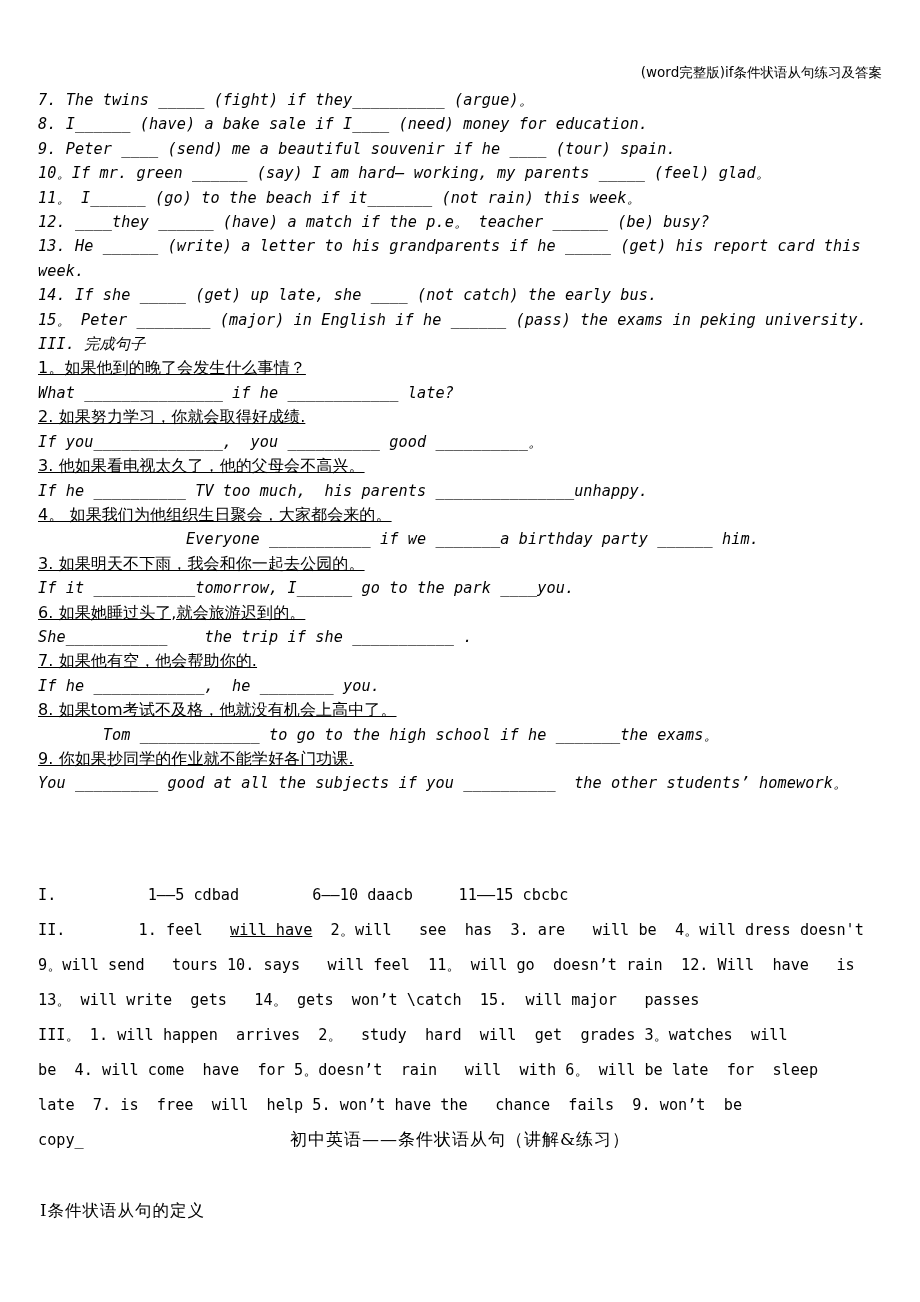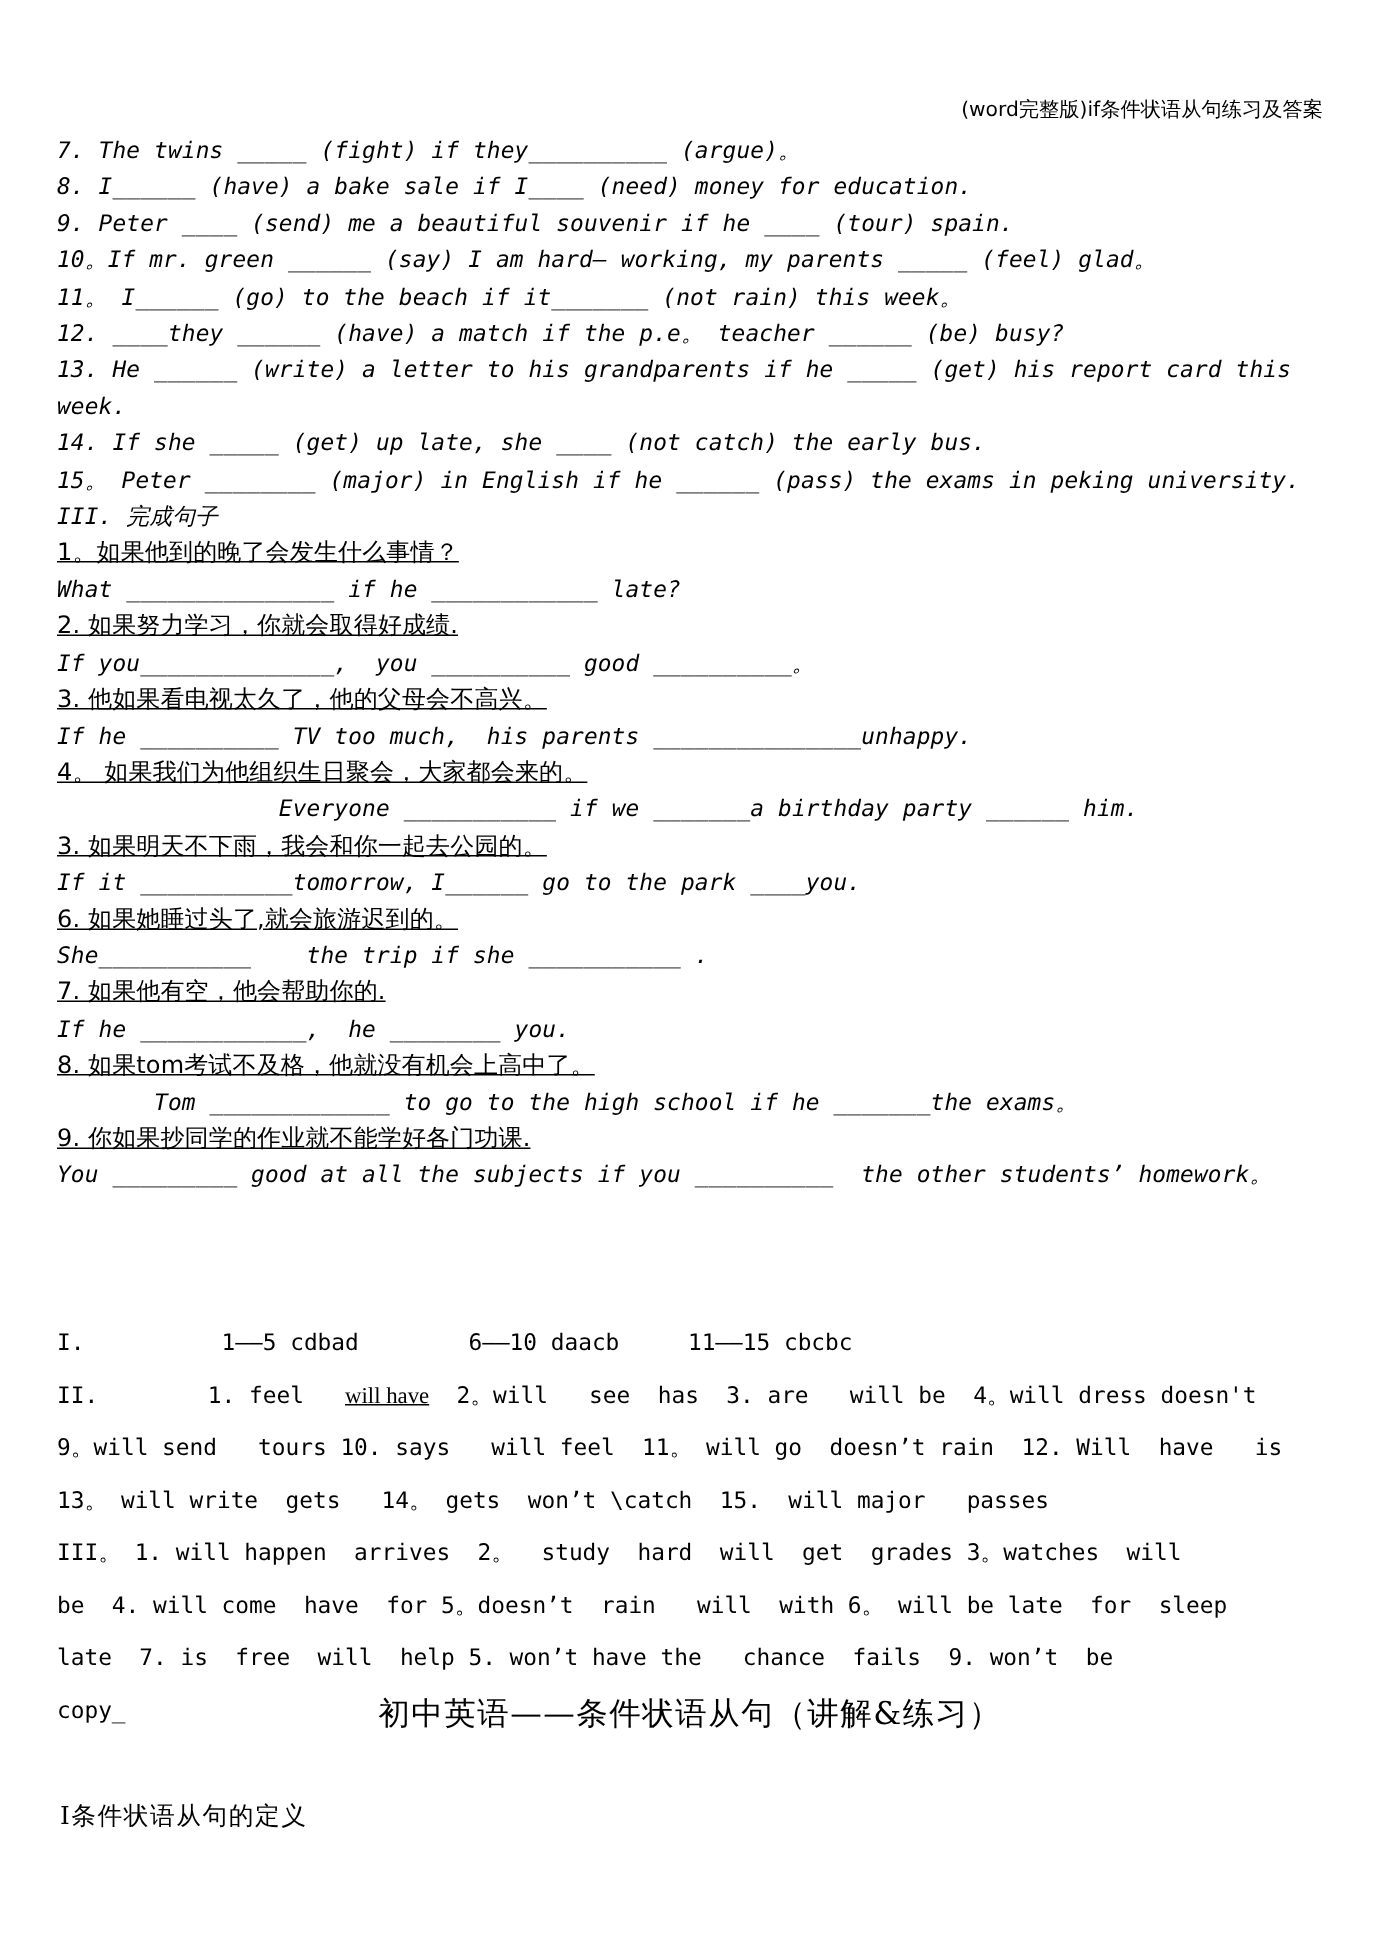--- a/index.html
+++ b/index.html
@@ -71,31 +71,31 @@
     width: 862px;
     margin-top: 36px;
   }
   .ans-ln {
     font-size: 15.2px;
     line-height: 35px;
     white-space: pre-wrap;
     word-break: break-word;
     font-family: "DejaVu Sans Mono", "Liberation Mono", monospace;
   }
-  .ans-ln u { text-decoration: underline; font-family: Liberation Serif, serif; }
+  .ans-ln u { text-decoration: underline; }
 
   
   .doc-title {
     position: absolute;
     top: 1128px;
     left: 0;
     width: 920px;
     text-align: center;
     font-family: "DejaVu Serif", "Liberation Serif", serif;
-    font-size: 21px;
+    font-size: 17px;
     letter-spacing: 1px;
   }
   .sec-head {
     position: absolute;
     top: 1200px;
     left: 40px;
     font-family: "DejaVu Serif", "Liberation Serif", serif;
     font-size: 16.5px;
     letter-spacing: 1px;
   }

